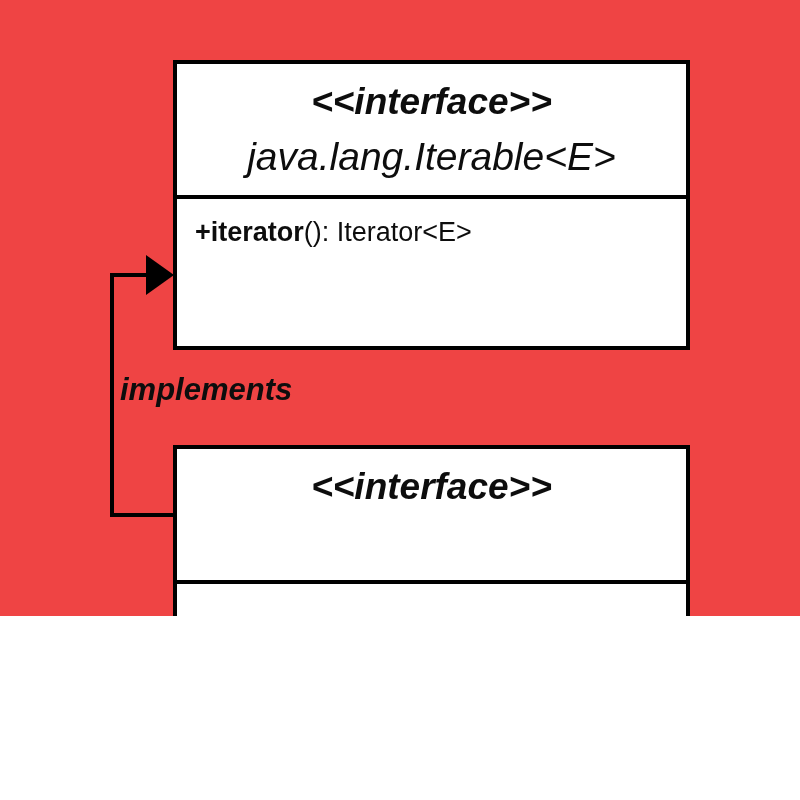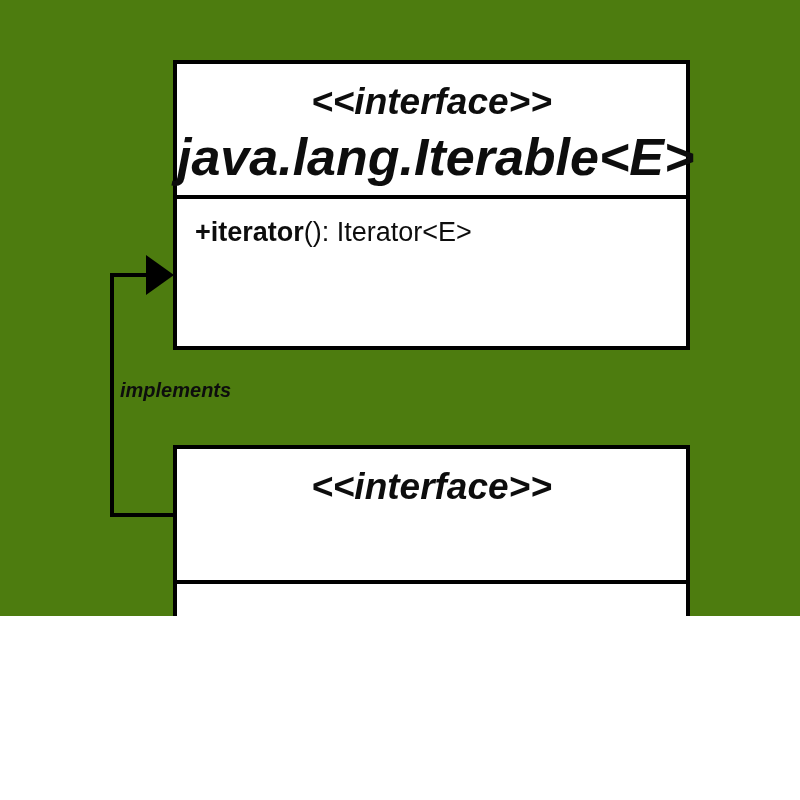--- a/index.html
+++ b/index.html
@@ -4,21 +4,21 @@
 <style>
   html, body {
     margin: 0;
     padding: 0;
     background: #ffffff;
   }
   .canvas {
     position: relative;
     width: 800px;
     height: 616px;
-    background: #4d7c0f;
+    background: #ef4444;
     font-family: "Liberation Sans", sans-serif;
     color: #0d0d0d;
     overflow: hidden;
   }
   .class-box {
     position: absolute;
     left: 173px;
     width: 517px;
     box-sizing: border-box;
     border: 4px solid #000000;
@@ -35,23 +35,23 @@
     padding-top: 11px;
   }
   .stereotype {
     font-size: 37px;
     line-height: 54px;
     font-weight: bold;
     font-style: italic;
     white-space: nowrap;
   }
   .class-name {
-    font-size: 52px;
+    font-size: 39px;
     line-height: 56px;
-    font-weight: bold;
+    font-weight: normal;
     font-style: italic;
     white-space: nowrap;
   }
 
   .class-methods {
     box-sizing: border-box;
     padding: 14px 18px 0 18px;
   }
   .class-box.top .class-methods { padding-top: 16px; }
   .method {
@@ -79,21 +79,21 @@
     width: 0;
     height: 0;
     border-top: 20px solid transparent;
     border-bottom: 20px solid transparent;
     border-left: 28px solid #000000;
   }
   .implements-label {
     position: absolute;
     left: 120px;
     top: 372px;
-    font-size: 20px;
+    font-size: 31px;
     line-height: 36px;
     font-weight: bold;
     font-style: italic;
     white-space: nowrap;
   }
 </style>
 </head>
 <body>
 
 <div class="canvas">

